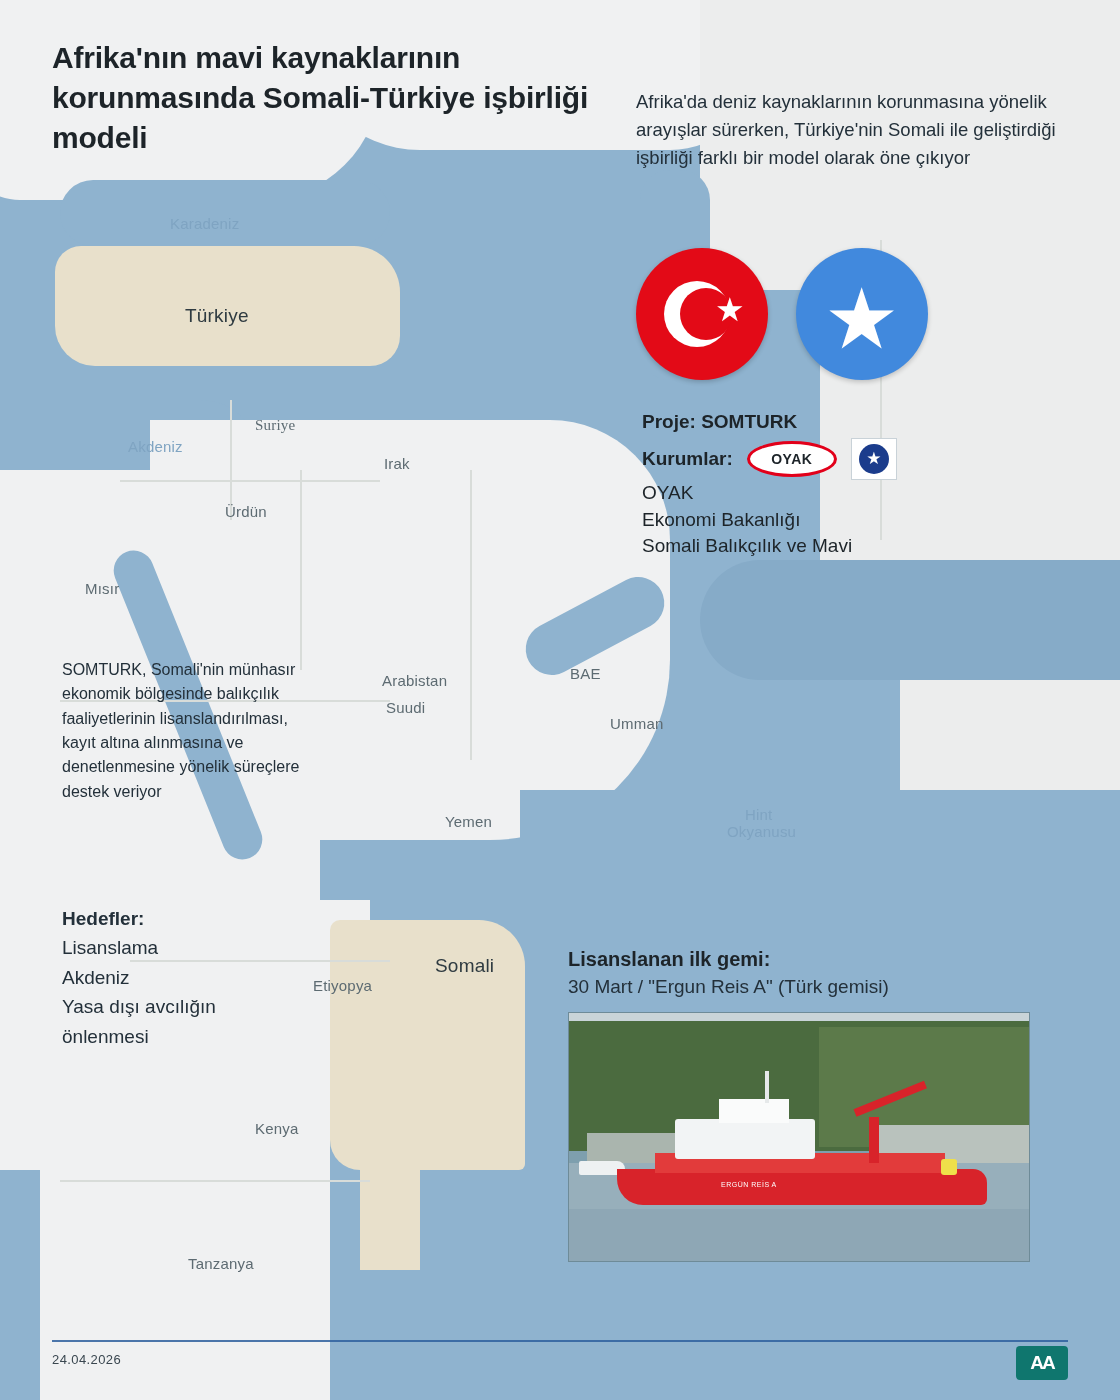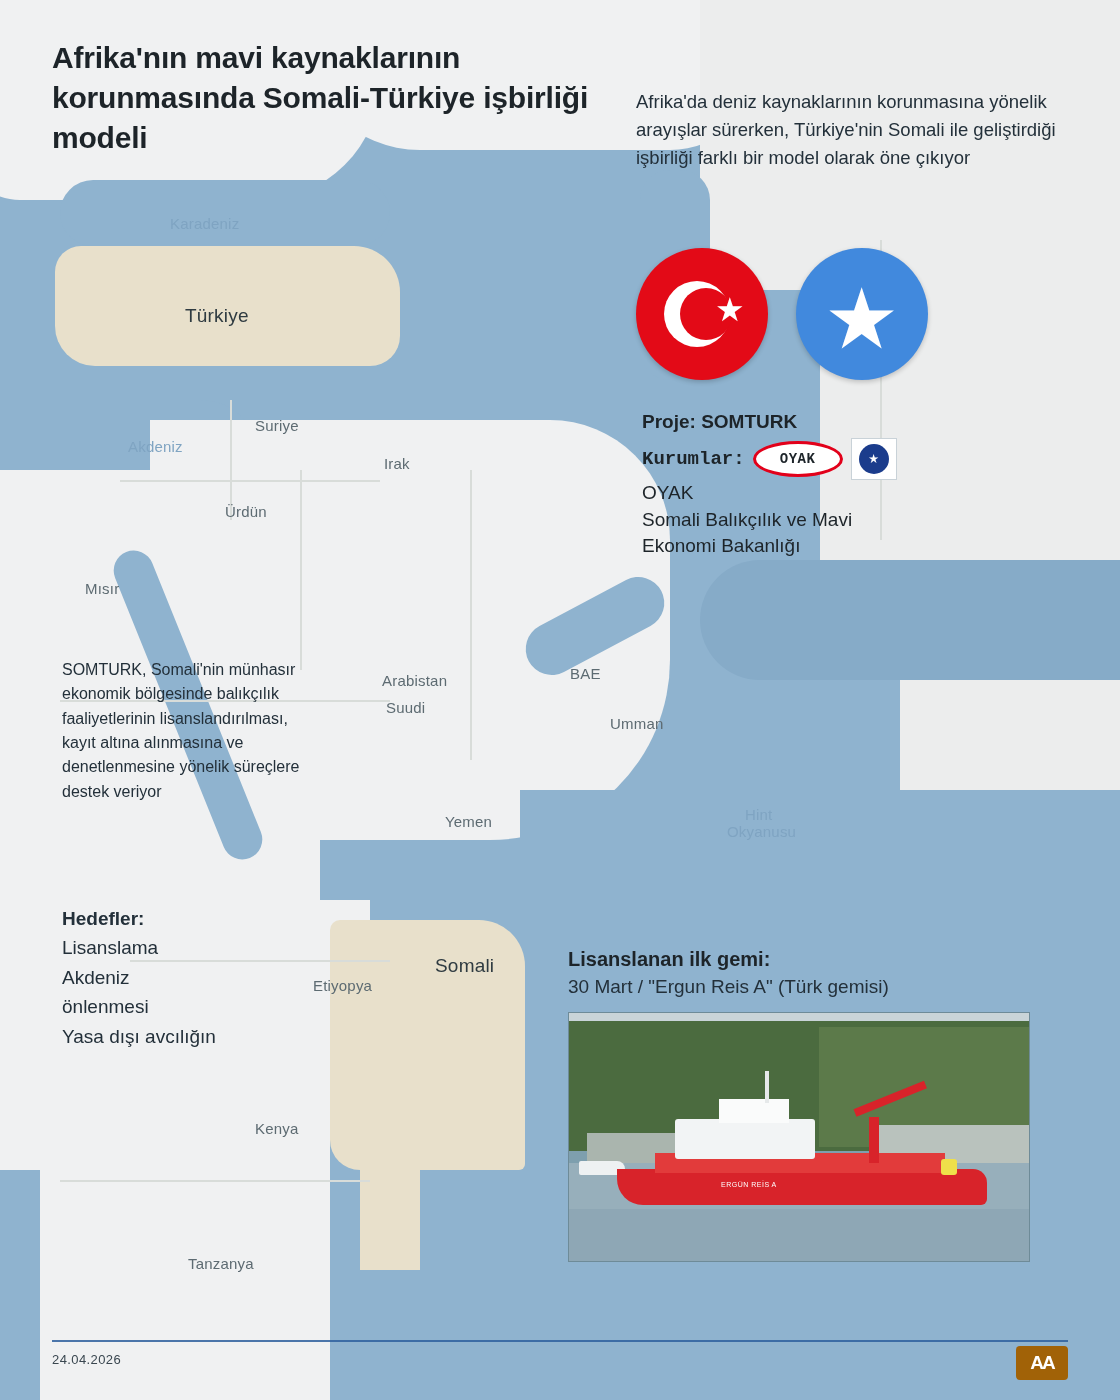--- a/index.html
+++ b/index.html
@@ -129,23 +129,22 @@
     color: #1d2429;
   }
   .info .row {
     font-size: 19px;
     line-height: 1.45;
   }
   .info .lbl { font-weight: bold; }
   .kurumlar-line {
     display: flex;
     align-items: center;
-    gap: 8px;
+    gap: 14px;
     margin-top: 2px;
-    font-family: Liberation Mono, monospace;
   }
   .logo-oyak {
     width: 84px;
     height: 30px;
     border: 3px solid #e2001a;
     border-radius: 50%;
     display: flex;
     align-items: center;
     justify-content: center;
     font-size: 14px;
@@ -284,21 +283,21 @@
     font-size: 13px;
     color: #3a4750;
     letter-spacing: .4px;
   }
   .aa-logo {
     position: absolute;
     right: 52px;
     top: 1346px;
     width: 52px;
     height: 34px;
-    background: #a16207;
+    background: #0f766e;
     border-radius: 4px;
     display: flex;
     align-items: center;
     justify-content: center;
     color: #fff;
     font-size: 19px;
     font-weight: bold;
     letter-spacing: -2px;
   }
 </style>
@@ -344,21 +343,21 @@
     <div class="border" style="left:130px; top:960px; width:260px; height:2px;"></div>
     <div class="border" style="left:60px; top:1180px; width:310px; height:2px;"></div>
     <div class="border" style="left:300px; top:470px; width:2px; height:200px;"></div>
     <div class="border" style="left:470px; top:470px; width:2px; height:290px;"></div>
     <div class="border" style="left:880px; top:240px; width:2px; height:300px;"></div>
 
     <div id="map-labels">
         <div class="map-label sea-label" style="left: 170px; top: 215px;">Karadeniz</div>
         <div class="map-label big" style="left: 185px; top: 305px;">Türkiye</div>
         <div class="map-label sea-label" style="left: 128px; top: 438px;">Akdeniz</div>
-        <div class="map-label " style="left: 255px; top: 417px;">Suriye</div>
+        <div class="map-label " style="left: 255px; top: 417px; font-family: Liberation Serif, serif;">Suriye</div>
         <div class="map-label " style="left: 360px; top: 455px; margin-left: 24px;">Irak</div>
         <div class="map-label " style="left: 225px; top: 503px;">Ürdün</div>
         <div class="map-label " style="left: 85px; top: 580px;">Mısır</div>
         <div class="map-label " style="left: 386px; top: 651px; margin-top: 48px;">Suudi</div>
         <div class="map-label " style="left: 370px; top: 672px; margin-left: 12px;">Arabistan</div>
         <div class="map-label " style="left: 570px; top: 665px;">BAE</div>
         <div class="map-label " style="left: 610px; top: 715px;">Umman</div>
         <div class="map-label " style="left: 445px; top: 813px;">Yemen</div>
         <div class="map-label sea-label" style="left: 745px; top: 806px;">Hint</div>
         <div class="map-label sea-label" style="left: 727px; top: 823px;">Okyanusu</div>
@@ -389,32 +388,32 @@
       <span class="lbl">SOMTURK</span>
     </div>
     <div class="kurumlar-line">
       <span class="lbl" style="font-size:19px;">Kurumlar:</span>
       <span class="logo-oyak">OYAK</span>
       <span class="logo-som">
         <span class="seal">★</span>
       </span>
     </div>
     <div class="body">OYAK</div>
+    <div class="body">Ekonomi Bakanlığı</div>
     <div class="body">Somali Balıkçılık ve Mavi</div>
-    <div class="body">Ekonomi Bakanlığı</div>
   </div>
 
   <div class="para-left">SOMTURK, Somali'nin münhasır ekonomik bölgesinde balıkçılık faaliyetlerinin lisanslandırılması, kayıt altına alınmasına ve denetlenmesine yönelik süreçlere destek veriyor</div>
 
   <div class="hedefler">
     <div class="title">Hedefler:</div>
     <div>Lisanslama</div>
     <div>Akdeniz</div>
+    <div>Yasa dışı avcılığın</div>
     <div>önlenmesi</div>
-    <div>Yasa dışı avcılığın</div>
   </div>
 
   <div class="ship-block">
     <div class="ship-title">Lisanslanan ilk gemi:</div>
     <div class="ship-sub">30 Mart  / "Ergun Reis A" (Türk gemisi)</div>
     <div class="photo">
       <div class="ph-sky"></div>
       <div class="ph-hill"></div>
       <div class="ph-hill2"></div>
       <div class="ph-town"></div>

